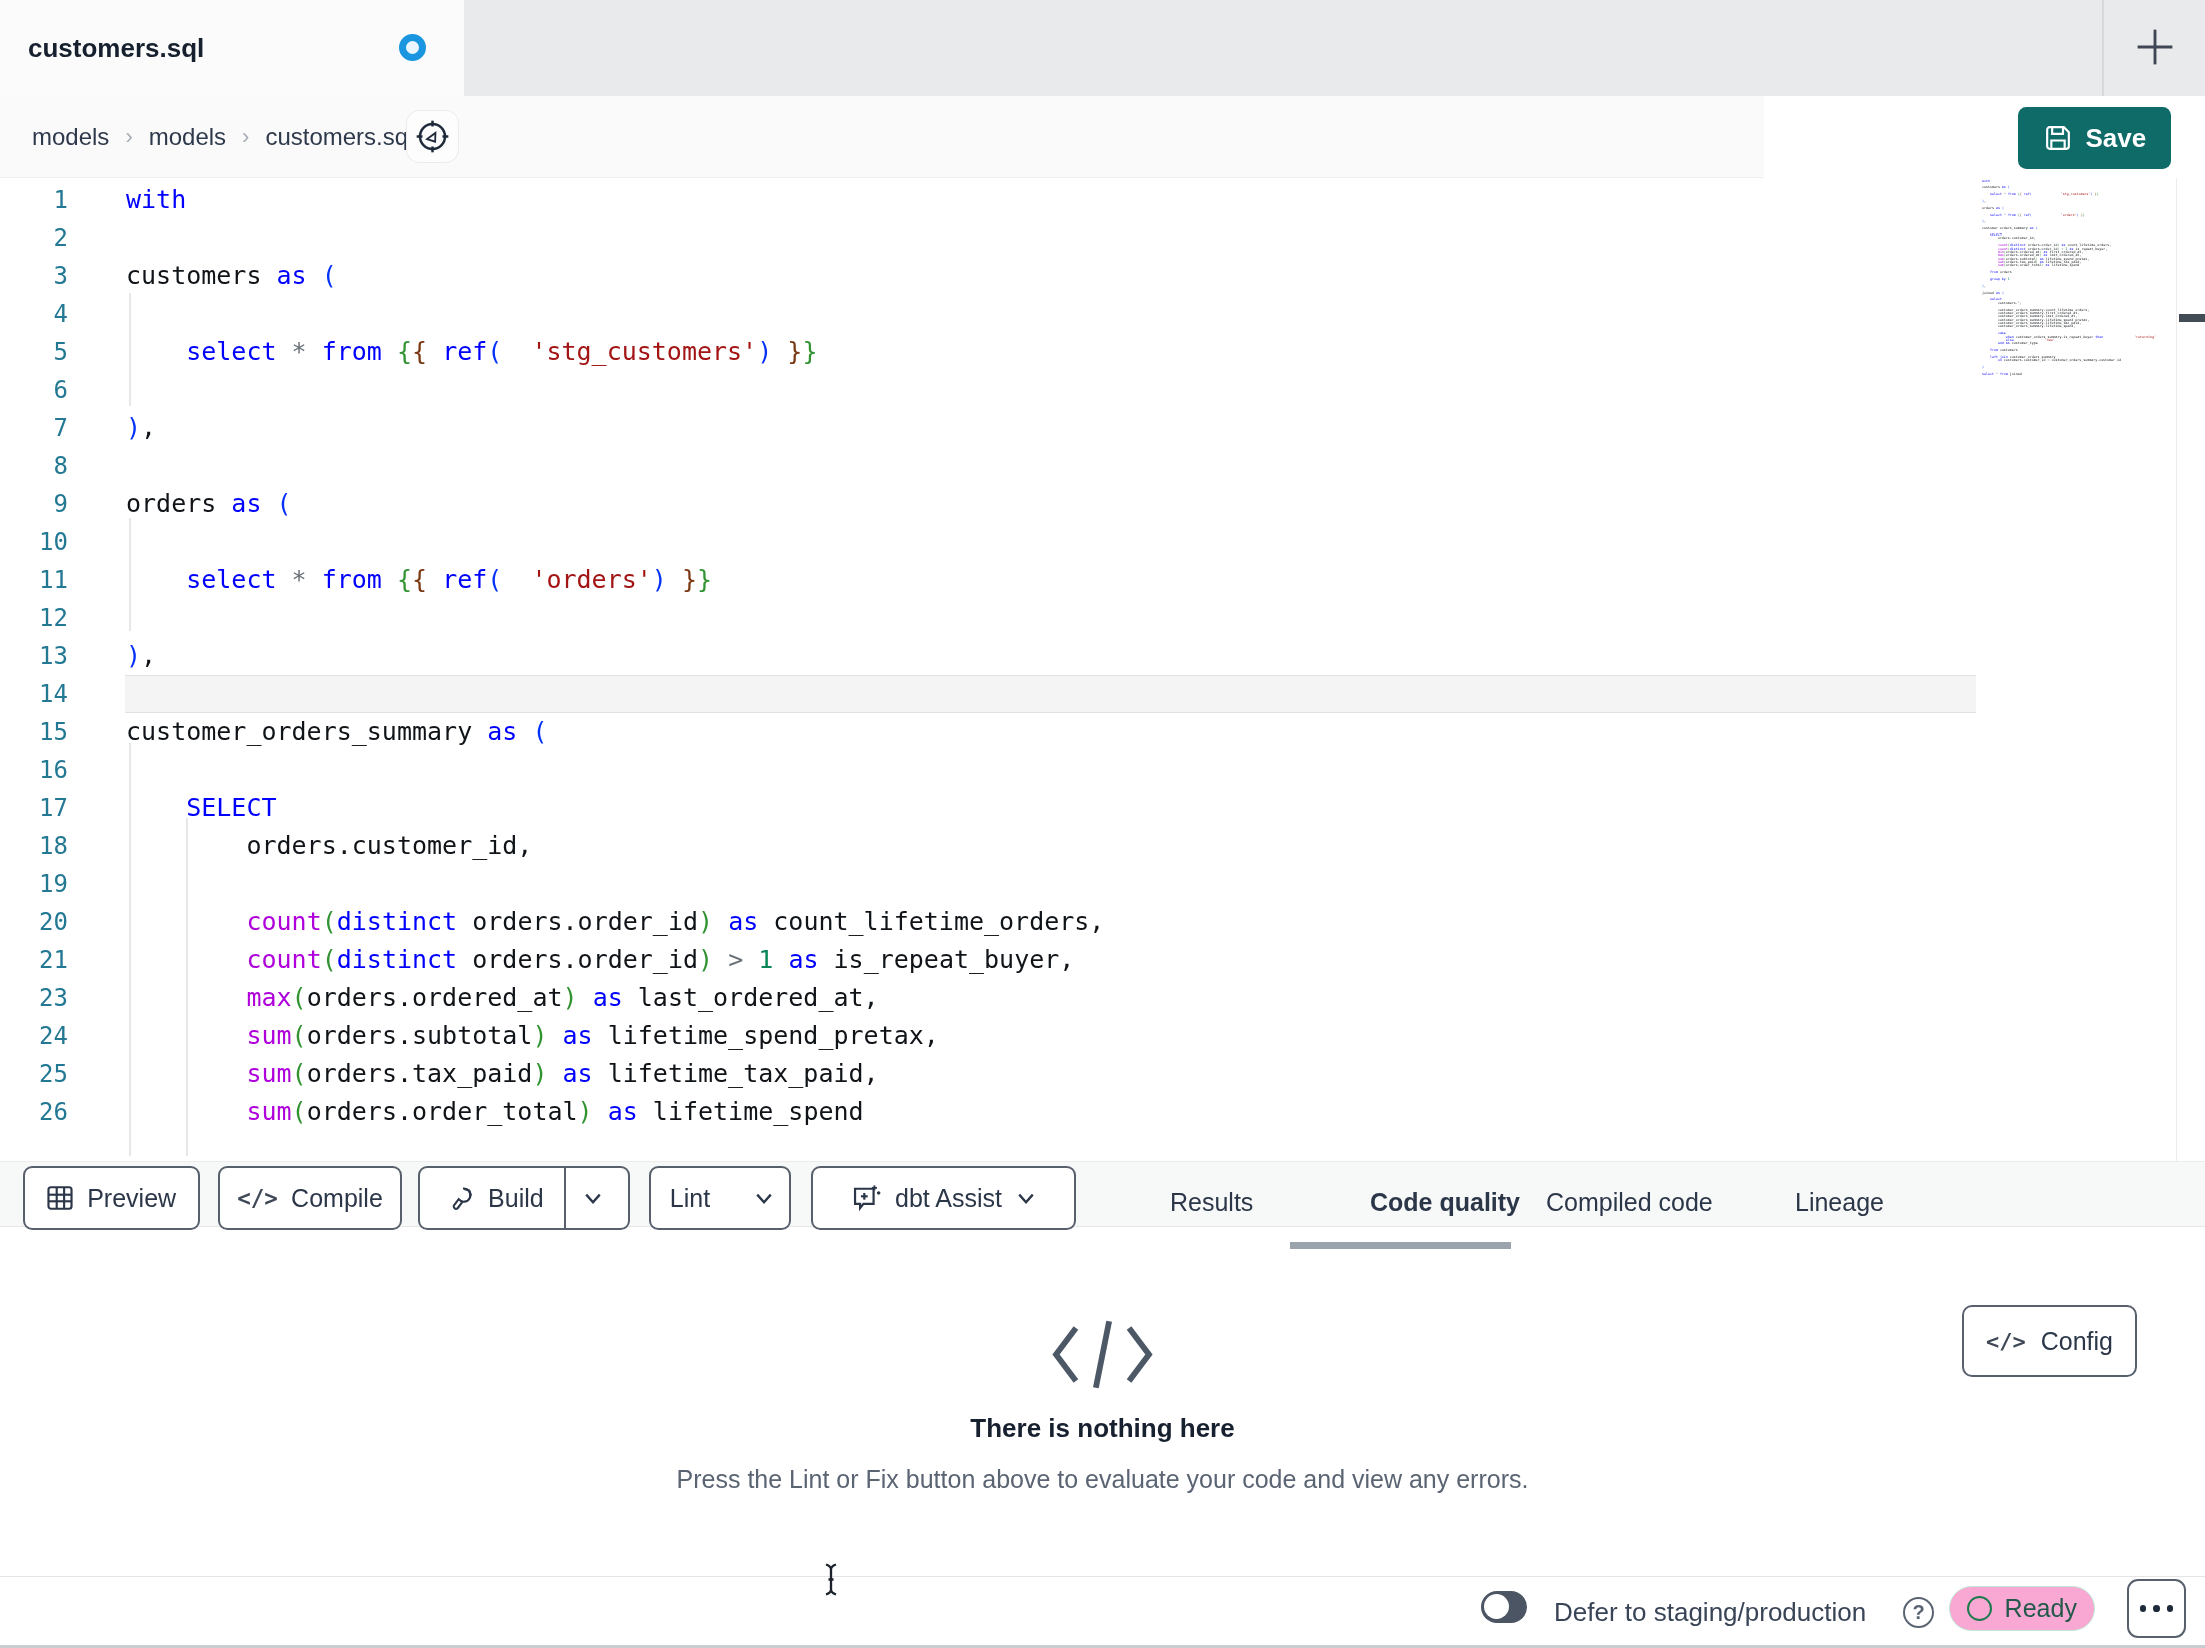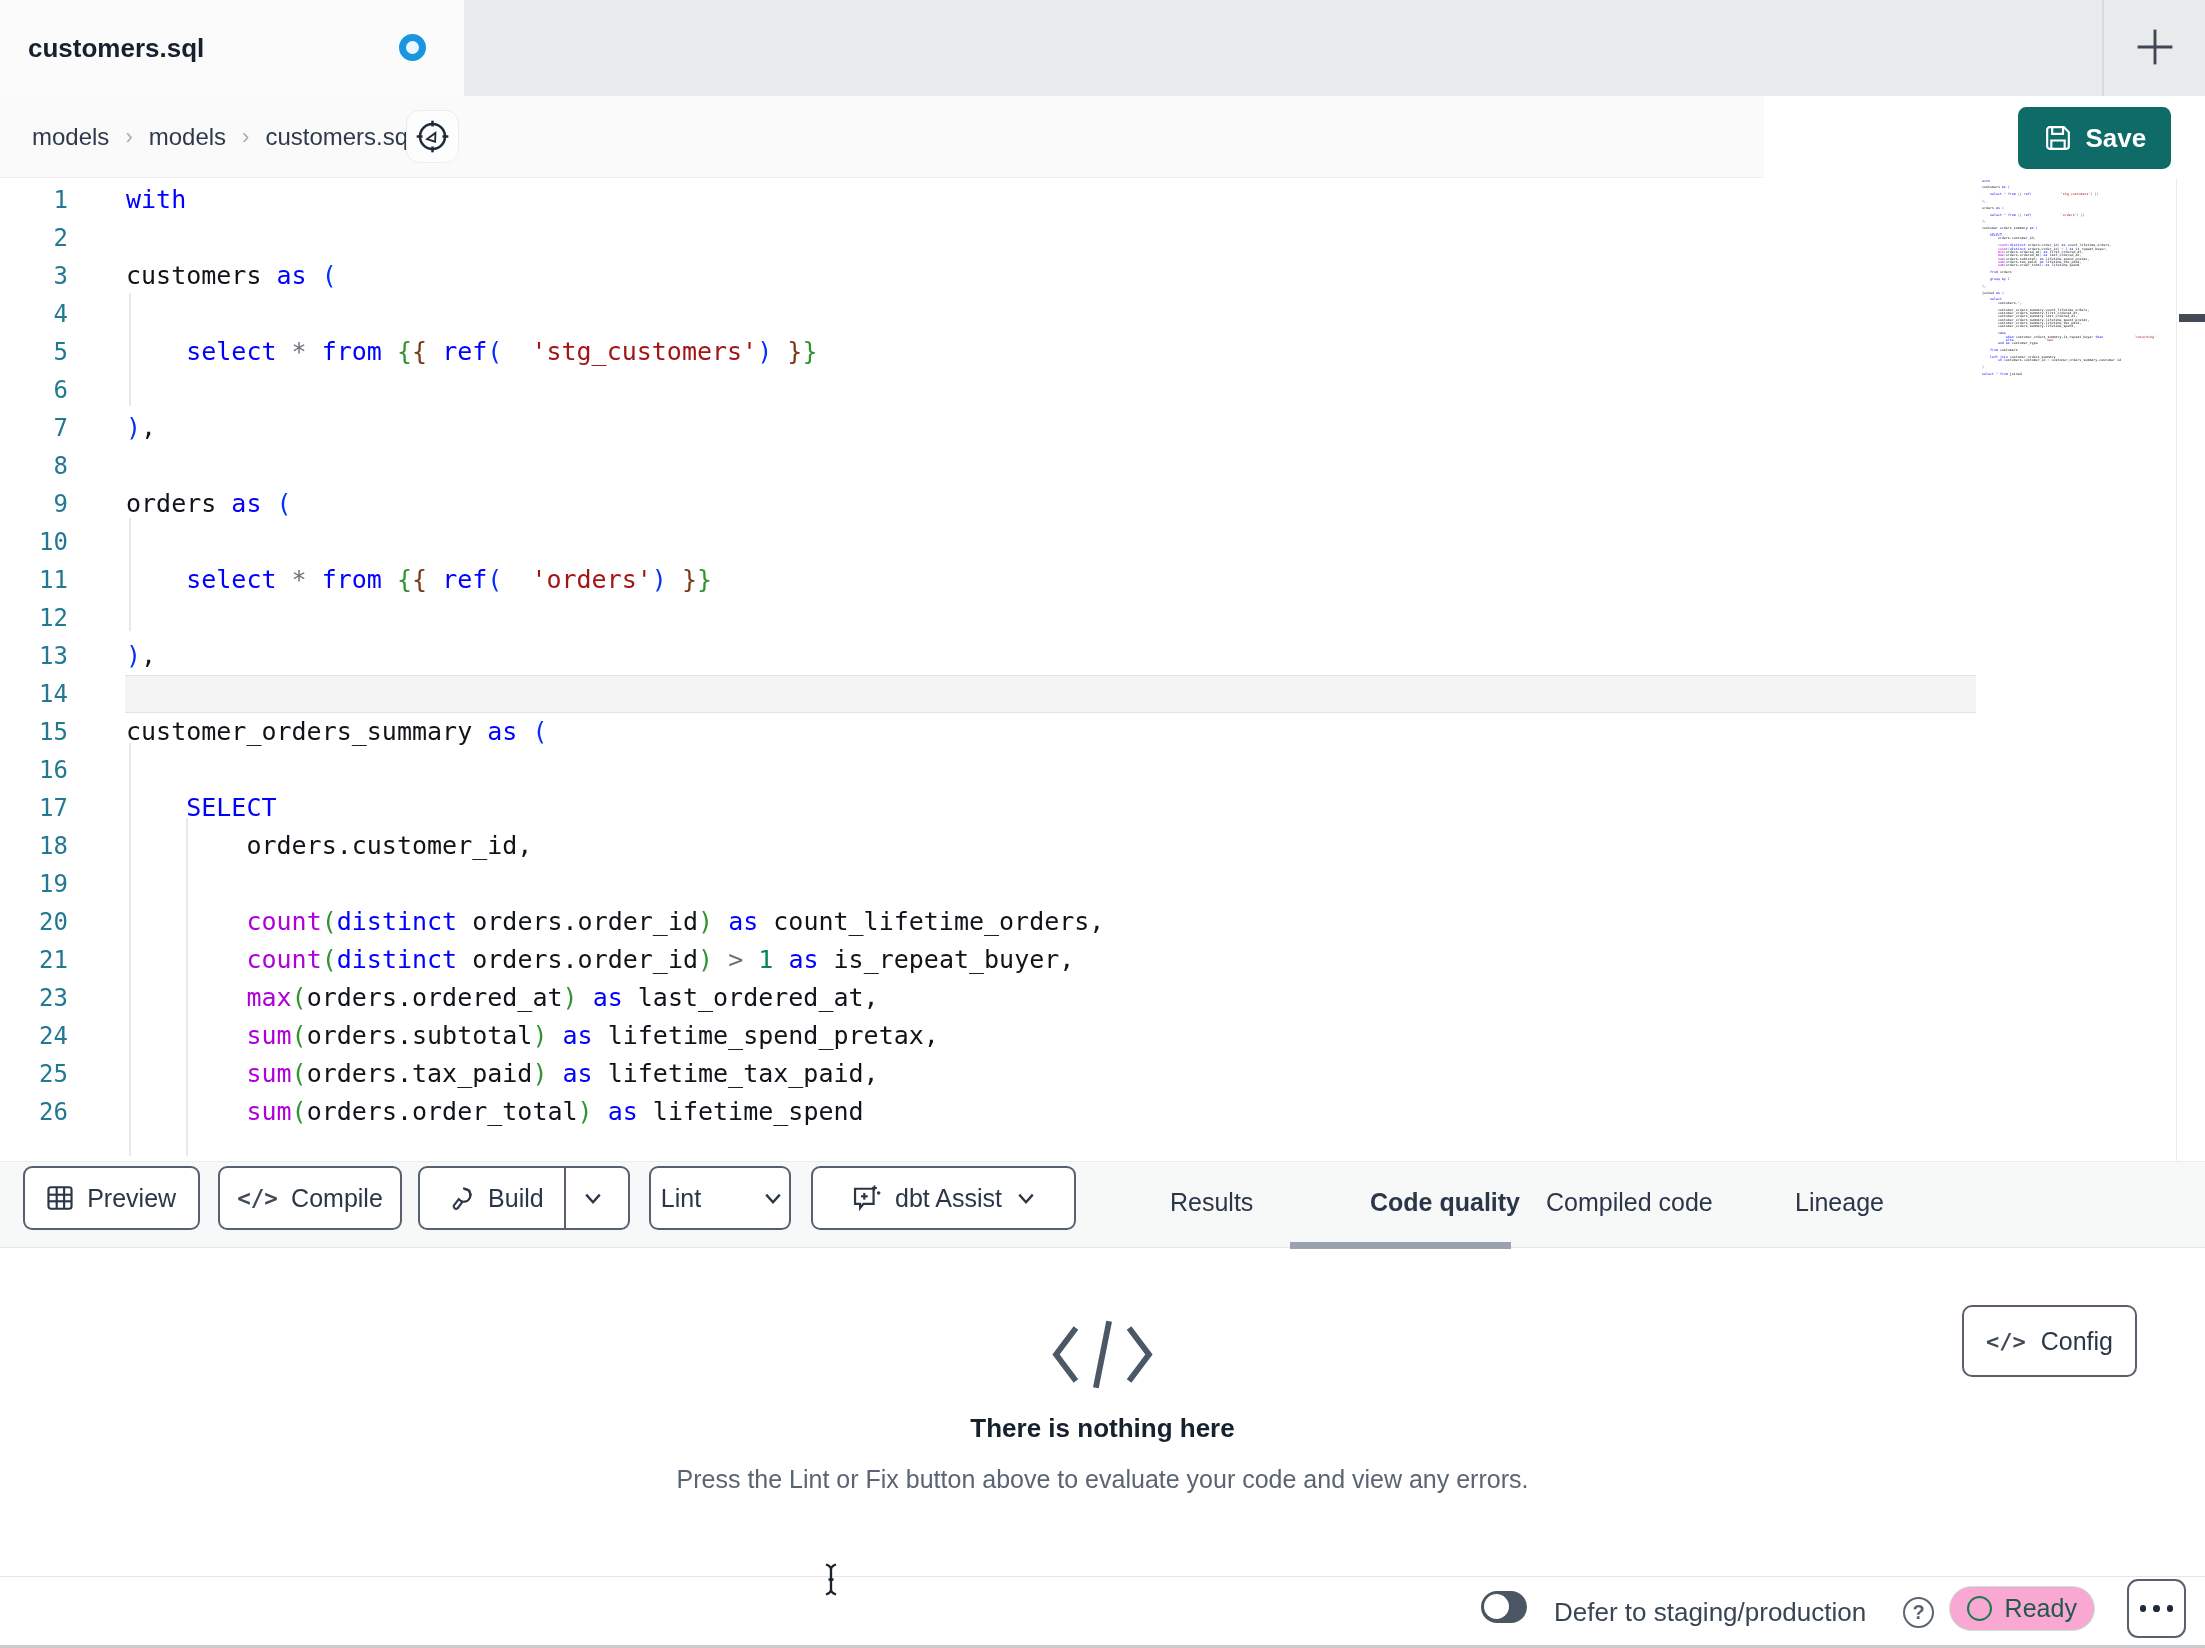--- a/index.html
+++ b/index.html
@@ -35,21 +35,21 @@
   .tok-op { color:var(--c-op,#687078); } .tok-id { color:var(--c-id,#101418); }
   .tok-b1 { color:var(--c-b1,#0431fa); } .tok-b2 { color:var(--c-b2,#319331); } .tok-b3 { color:var(--c-b3,#7b3814); }
 
   
   .minimap { position:absolute; left:1982px; top:1.7px; width:193px; overflow:hidden; }
   .mini-line { font-family:"DejaVu Sans Mono", monospace; font-size:3.3px; line-height:3.4px; white-space:pre; height:3.4px; }
   .overview-ruler { position:absolute; left:2176px; top:0; width:29px; height:984px; border-left:0.8px solid #ececec; }
   .ruler-marker { position:absolute; left:1.7px; top:136px; width:27.5px; height:7.5px; background:#434b57; }
 
   
-  .toolbar { position:absolute; left:0; top:1161px; width:2205px; height:87px; background:#f7f8f8; border-top:0.8px solid #ececec; border-bottom:0.8px solid #e4e6e8;padding-left:28px; }
+  .toolbar { position:absolute; left:0; top:1161px; width:2205px; height:66px; background:#f7f8f8; border-top:0.8px solid #ececec; border-bottom:0.8px solid #e4e6e8;padding-left:28px; }
   .tbtn { position:absolute; top:4.2px; height:64px; background:#ffffff; border:2.1px solid #59606d; border-radius:9.2px; display:flex; align-items:center; justify-content:center; gap:13.3px; font-size:25px; color:#2b3648; cursor:pointer; font-family:"Liberation Sans",sans-serif; }
   .tbtn .seg { display:flex; align-items:center; justify-content:flex-end; gap:13.3px; height:100%; padding:0 20px; }
   .tbtn .split { width:2.1px; height:100%; background:#59606d; }
   .ptab { position:absolute; top:0; height:81px; display:flex; align-items:center; font-size:25px; color:#2b3648; cursor:pointer; background:none; border:none; font-family:"Liberation Sans",sans-serif; }
   .ptab.active { font-weight:700;margin-left:44px; }
   .ptab-underline { position:absolute; left:1290px; top:80px; width:221px; height:6.7px; background:#9aa2ac; }
 
   
   .results { position:absolute; left:0; top:1250px; width:2205px; height:326px; background:#ffffff; }
   .empty-icon { position:absolute; left:1044px; top:63px; }
@@ -242,21 +242,21 @@
         <span>Build</span>
       </div>
       <div class="split"></div>
       <div class="seg" style="padding:0 16.7px;">
         <svg width="22" height="22" viewBox="0 0 26 26" fill="none">
           <polyline points="5,9 13,18 21,9" stroke="#2b3648" stroke-width="2.8" fill="none"></polyline>
         </svg>
       </div>
     </div>
 
-    <div class="tbtn" style="left:649px; width:142px; gap:13px; padding:0;">
+    <div class="tbtn" style="left:649px; width:142px; gap:4px; padding:0;">
       <div class="seg">
         <span>Lint</span>
       </div>
       <div class="split"></div>
       <div class="seg" style="padding:0 15px;">
         <svg width="22" height="22" viewBox="0 0 26 26" fill="none">
           <polyline points="5,9 13,18 21,9" stroke="#2b3648" stroke-width="2.8" fill="none"></polyline>
         </svg>
       </div>
     </div>

